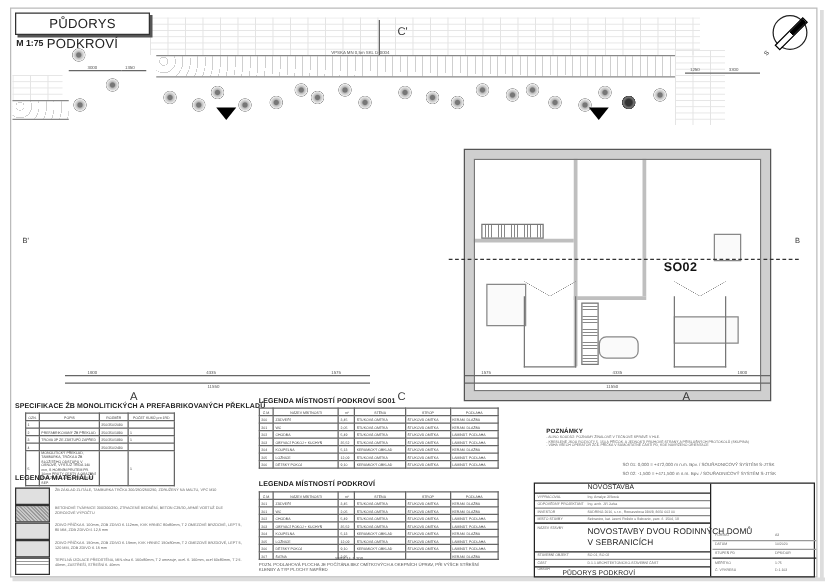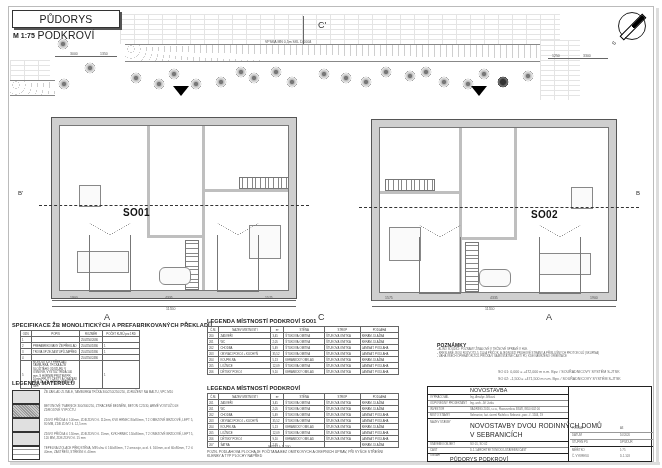--- a/index.html
+++ b/index.html
@@ -106,47 +106,31 @@
 
   <div class="arrow-down" style="left:173px;top:86px;"></div>
   <div class="arrow-down" style="left:471px;top:86px;"></div>
 
   <div class="title-box">PŮDORYS PODKROVÍ</div>
   <div class="scale">M 1:75</div>
 
   <div class="compass"></div>
   <div class="compass-s">S</div>
 
-  <div class="plan" style="left:52px;top:118px;width:244px;height:180px;">
-    <div class="inner-wall" style="left:88px;top:0;width:3px;height:110px;"></div>
-    <div class="inner-wall" style="left:143px;top:0;width:3px;height:166px;"></div>
-    <div class="inner-wall" style="left:88px;top:110px;width:58px;height:3px;"></div>
-    <div class="inner-wall" style="left:146px;top:64px;width:84px;height:3px;"></div>
-    <div class="stairs-v" style="left:126px;top:115px;width:12px;height:48px;"></div>
-    <div class="stairs" style="left:180px;top:52px;width:48px;height:10px;"></div>
-    <div class="furn" style="left:100px;top:142px;width:30px;height:16px;border-radius:6px;"></div>
-    <div class="furn" style="left:190px;top:100px;width:30px;height:32px;"></div>
-    <div class="furn" style="left:20px;top:60px;width:20px;height:20px;"></div>
-    <div class="furn" style="left:18px;top:126px;width:50px;height:20px;"></div>
-    <div class="gable" style="left:30px;top:110px;width:40px;height:56px;"></div>
-    <div class="gable" style="left:158px;top:110px;width:40px;height:56px;"></div>
-    <div class="dash-axis" style="left:-20px;top:80px;width:270px;"></div>
-    <div class="plan-label" style="left:64px;top:82px;">SO01</div>
-  </div>
   <div class="dim" style="left:52px;top:306px;width:244px;"></div>
   <div class="tiny" style="left:166px;top:307px;">11550</div>
   <div class="dim" style="left:52px;top:300px;width:244px;"></div>
   <div class="tiny" style="left:70px;top:296px;">1900</div>
   <div class="tiny" style="left:165px;top:296px;">4335</div>
   <div class="tiny" style="left:265px;top:296px;">1575</div>
   <div class="section-mark" style="left:104px;top:312px;">A</div>
   <div class="section-mark" style="left:318px;top:312px;">C</div>
   <div class="section-mark" style="left:18px;top:190px;font-size:6px;">B'</div>
 
-  <div class="plan" style="left:372px;top:120px;width:244px;height:180px;">
+  <div class="plan" style="left:372px;top:120px;width:244px;height:200px;">
     <div class="inner-wall" style="left:80px;top:0;width:3px;height:166px;"></div>
     <div class="inner-wall" style="left:135px;top:0;width:3px;height:110px;"></div>
     <div class="inner-wall" style="left:80px;top:110px;width:58px;height:3px;"></div>
     <div class="inner-wall" style="left:0;top:64px;width:80px;height:3px;"></div>
     <div class="stairs-v" style="left:86px;top:115px;width:12px;height:48px;"></div>
     <div class="stairs" style="left:6px;top:52px;width:48px;height:10px;"></div>
     <div class="furn" style="left:100px;top:142px;width:30px;height:16px;border-radius:6px;"></div>
     <div class="furn" style="left:10px;top:100px;width:30px;height:32px;"></div>
     <div class="furn" style="left:192px;top:60px;width:20px;height:20px;"></div>
     <div class="furn" style="left:160px;top:126px;width:50px;height:20px;"></div>

